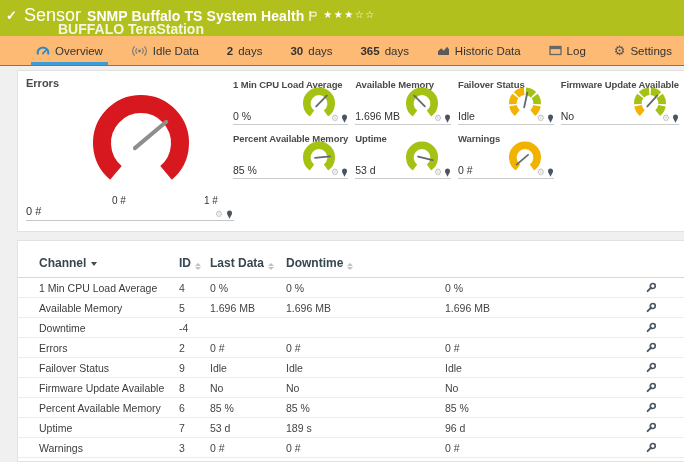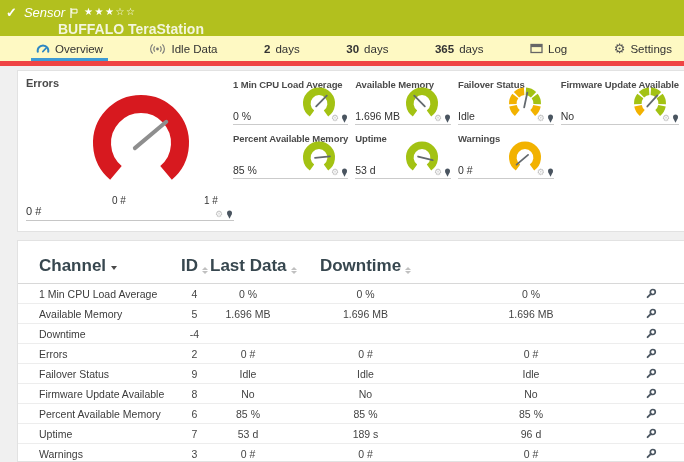--- a/index.html
+++ b/index.html
@@ -3,28 +3,28 @@
 <meta charset="utf-8">
 <style>
   *{box-sizing:border-box;margin:0;padding:0}
   html,body{width:684px;height:462px}
   body{position:relative;overflow:hidden;background:#f0f0f0;font-family:"Liberation Sans",sans-serif;-webkit-font-smoothing:antialiased}
 
   
   .green-bar{position:absolute;left:0;top:0;right:0;height:36px;background:#b2c01e;color:#fff}
   .gb-row{display:flex;align-items:center;padding:5px 0 0 6px}
   .chk{font-size:13px;font-weight:bold;margin-right:7px}
-  .kind{font-style:italic;font-size:13px;}
+  .kind{font-size:18px;margin-right:6px}
   .ttl{font-weight:bold;font-size:14px;letter-spacing:.1px}
   .flag{margin:0 6px 0 5px;display:inline-flex}
   .stars{font-size:10px;letter-spacing:1.5px;color:#fff;margin-top:-2px}
   .sub{position:absolute;left:58px;top:21px;font-size:14px;font-weight:bold;color:rgba(255,255,255,.85)}
 
   
-  .tabbar{position:absolute;left:0;top:36px;right:0;height:30px;background:#fef9c3;border-bottom:5px solid #ef4444;
+  .tabbar{position:absolute;left:0;top:36px;right:0;height:30px;background:#fdba74;border-bottom:1px solid #ef4444;
           display:flex;justify-content:space-between;align-items:stretch;padding:0 12px 0 36px}
   .tab{display:flex;align-items:center;gap:5px;font-size:11.5px;color:#333;cursor:pointer;position:relative;white-space:nowrap}
   .tab .num{font-weight:bold}
   .tab.active::after{content:"";position:absolute;left:-5px;right:-5px;bottom:0;height:3px;background:#3e9bd4}
   .tab .gear-glyph-tab{font-size:13px;color:#555;line-height:1}
 
   
   .panel{background:#fff;border:1px solid #e2e2e2;border-right:none}
   .panel1{position:absolute;left:17px;top:70px;right:0;height:162px}
   .errors-block{position:absolute;left:8px;top:6px;width:206px;height:150px}
@@ -41,41 +41,42 @@
          grid-auto-rows:46px;column-gap:7px;row-gap:8px}
   .tile{position:relative;border-bottom:1px solid #cbcbcb}
   .tile-title{font-size:9.5px;font-weight:bold;color:#4a4a4a;white-space:nowrap;letter-spacing:-.1px}
   .tile-gauge{position:absolute;right:11px;top:8px;line-height:0}
   .tile-value{position:absolute;left:0;bottom:2px;font-size:10.5px;color:#333}
   .tile-icons{position:absolute;right:0;bottom:1px;display:flex;align-items:center;gap:2px}
 
   
   .panel2{position:absolute;left:17px;top:240px;right:0;bottom:0;overflow:hidden}
   .thead,.trow{display:grid;grid-template-columns:140px 31px 76px 159px 172px 1fr;padding-left:21px}
-  .thead{padding-top:15px;padding-bottom:7px;border-bottom:1px solid #d8d8d8;font-size:17px;font-weight:bold;color:#37474f}
+  .thead{padding-top:15px;padding-bottom:7px;border-bottom:1px solid #d8d8d8;font-size:12px;font-weight:bold;color:#37474f}
   .th{white-space:nowrap}
-  .th.r,.c-num{text-align:center}
+  .th.r,.c-num{text-align:left}
   .trow{height:20px;line-height:20px;font-size:10.5px;color:#444;border-bottom:1px solid #ededed}
   .c-name{color:#3c3c3c}
   .c-tools{display:flex;justify-content:center;align-items:center;cursor:pointer}
   .caret{display:inline-block;width:0;height:0;border-left:3.5px solid transparent;border-right:3.5px solid transparent;
          border-top:4px solid #4a4a4a;margin-left:5px;vertical-align:1px}
   .sort{display:inline-flex;flex-direction:column;gap:1px;margin-left:4px;vertical-align:1px;cursor:pointer}
   .sort i{width:0;height:0;border-left:3px solid transparent;border-right:3px solid transparent}
   .sort .u{border-bottom:3.5px solid #c0c0c0}
   .sort .d{border-top:3.5px solid #c0c0c0}
   .pin-ico{display:inline-flex;line-height:0;cursor:pointer}
 </style>
 </head>
 <body>
 
 <header class="green-bar">
   <div class="gb-row">
     <span class="chk">✓</span>
     <span class="kind">Sensor</span>
+    <span class="ttl">SNMP Buffalo TS System Health</span>
     <span class="flag">
       <svg width="8" height="10" viewBox="0 0 8 10">
           <path d="M1 0 V10" stroke="#fff" stroke-width="1.2"></path>
           <path d="M1.8 1.2 H7 V5 H1.8 Z" fill="none" stroke="#fff" stroke-width="1"></path>
         </svg>
     </span>
     <span class="stars">★★★☆☆</span>
   </div>
   <div class="sub">BUFFALO TeraStation</div>
 </header>
@@ -99,20 +100,26 @@
       <span class="num">2</span>
       <span class="lbl">days</span>
     </div>
     <div class="tab">
       <span class="num">30</span>
       <span class="lbl">days</span>
     </div>
     <div class="tab">
       <span class="num">365</span>
       <span class="lbl">days</span>
+    </div>
+    <div class="tab">
+      <span class="tab-ic" style="line-height: 0;"><svg width="13" height="11" viewBox="0 0 13 11">
+          <path d="M1 10 V6.2 L4.2 3.2 L6.8 5.8 L10 1.8 L12 4.2 V10 Z" fill="#5a5a5a"></path>
+        </svg></span>
+      <span class="lbl">Historic Data</span>
     </div>
     <div class="tab">
       <span class="tab-ic" style="line-height: 0;"><svg width="13" height="11" viewBox="0 0 13 11">
           <rect x="1" y="1.5" width="11" height="8" fill="none" stroke="#666" stroke-width="1.3"></rect>
           <rect x="1" y="1.5" width="11" height="2.6" fill="#666"></rect>
         </svg></span>
       <span class="lbl">Log</span>
     </div>
     <div class="tab">
       <span class="gear-glyph-tab">⚙</span>

